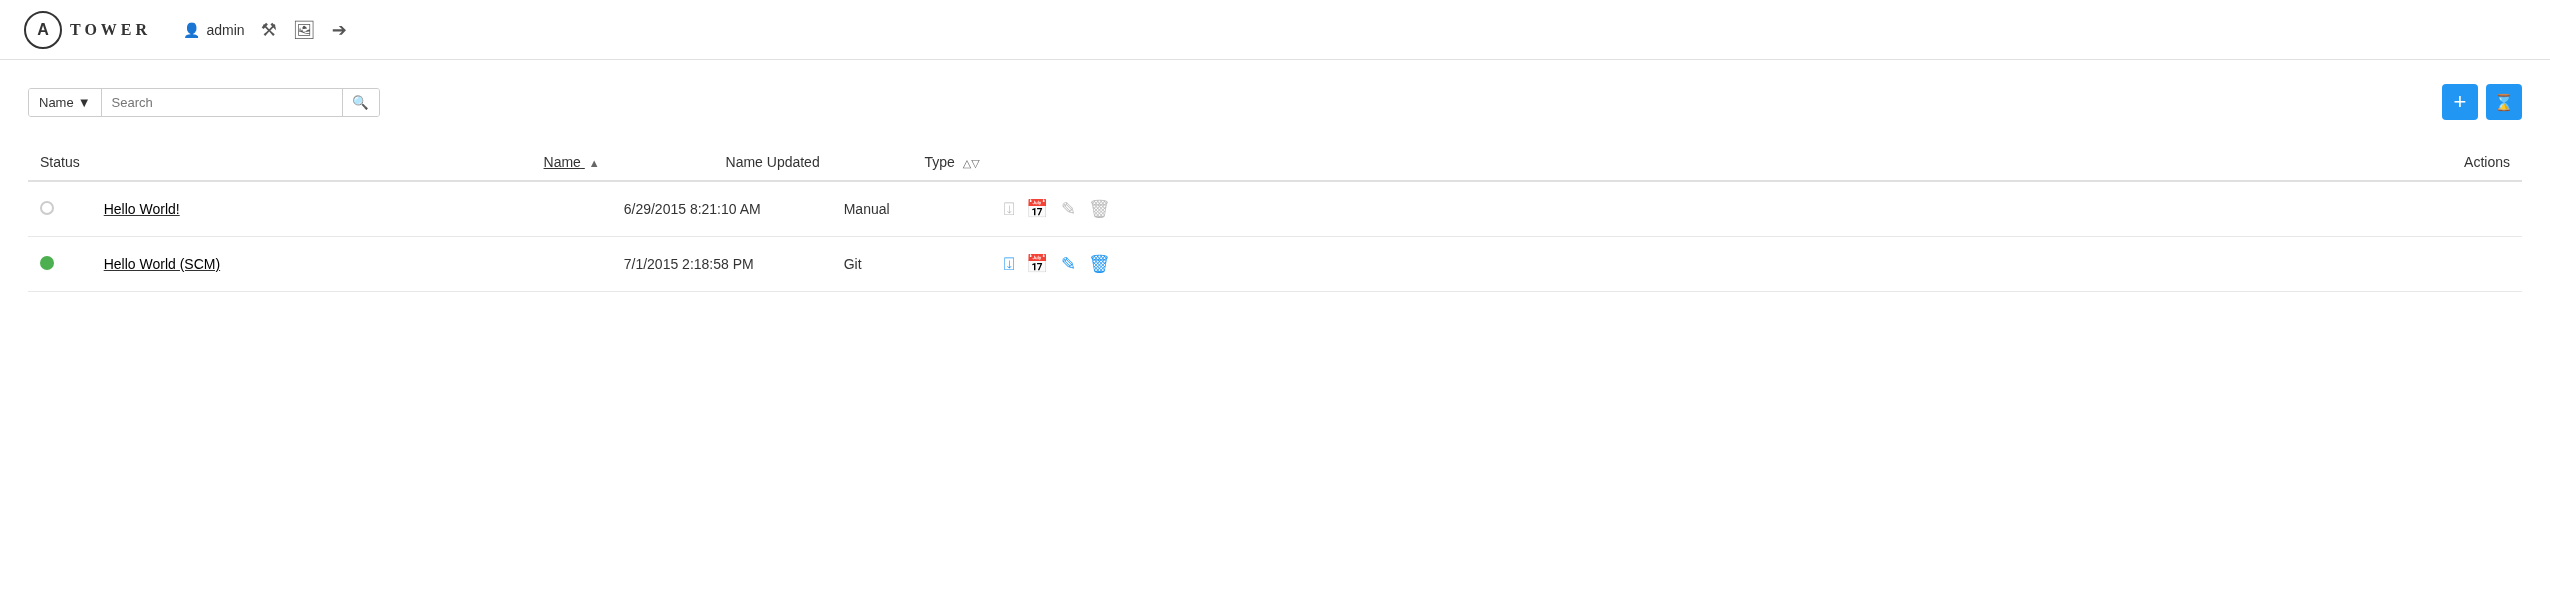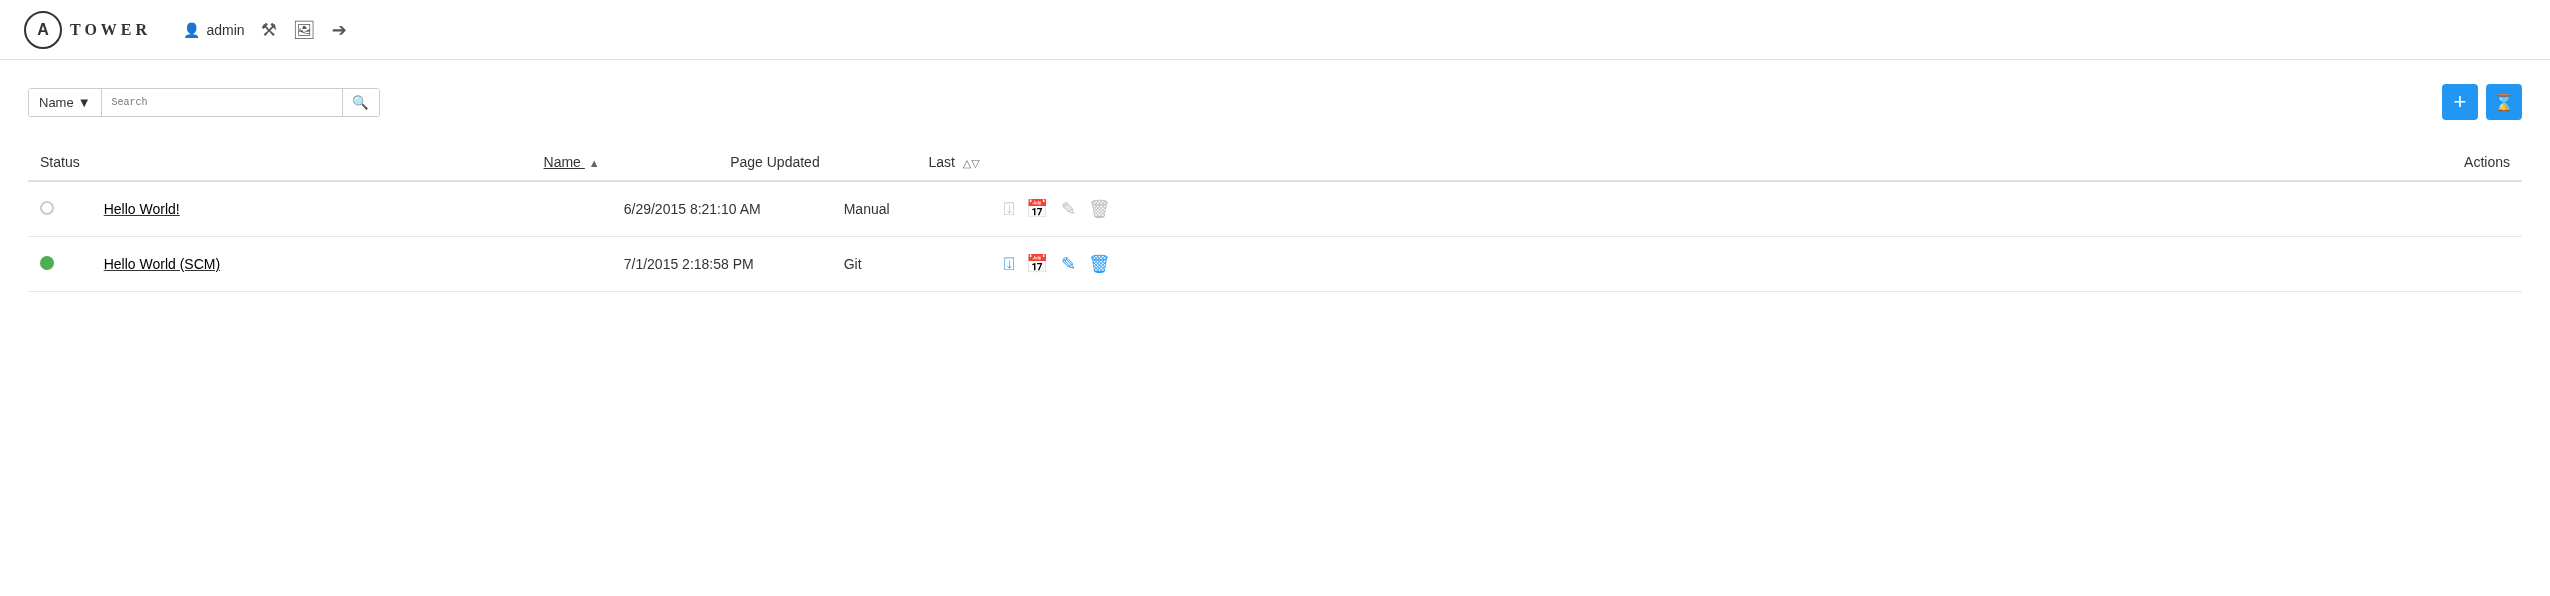--- a/index.html
+++ b/index.html
@@ -97,24 +97,23 @@
       border-right: 1px solid #ccc;
       cursor: pointer;
       font-size: 13px;
       color: #333;
       gap: 4px;
     }
     .search-input {
       border: none;
       outline: none;
       padding: 6px 10px;
-      font-size: 10px;
+      font-size: 13px;
       width: 240px;
       color: #000000;
-      font-family: Liberation Mono, monospace;
     }
     .search-btn {
       background: #fff;
       border: none;
       border-left: 1px solid #ccc;
       padding: 6px 10px;
       cursor: pointer;
       color: #888;
     }
     .toolbar-right {
@@ -278,24 +277,24 @@
       <thead>
         <tr>
           <th class="col-status">
             <span>Status</span>
           </th>
           <th class="col-name">
             <span>Name</span>
             <span class="sort-icon">▲</span>
           </th>
           <th class="col-updated">
-            <span>Page Updated</span>
+            <span>Name Updated</span>
           </th>
           <th class="col-type">
-            <span>Last</span>
+            <span>Type</span>
             <span class="sort-icon">△▽</span>
           </th>
           <th class="col-actions">
             <span>Actions</span>
           </th>
         </tr>
       </thead>
       <tbody>
 
         <tr class="table-row">

